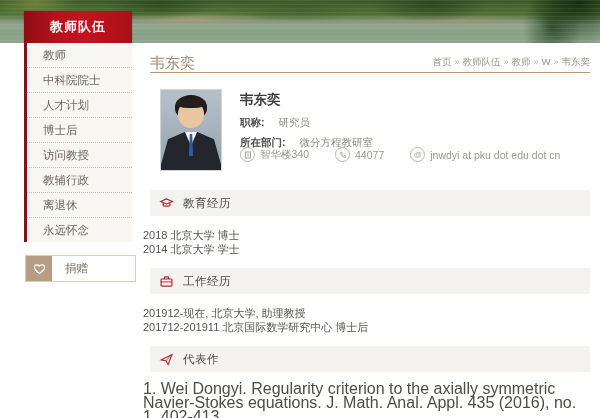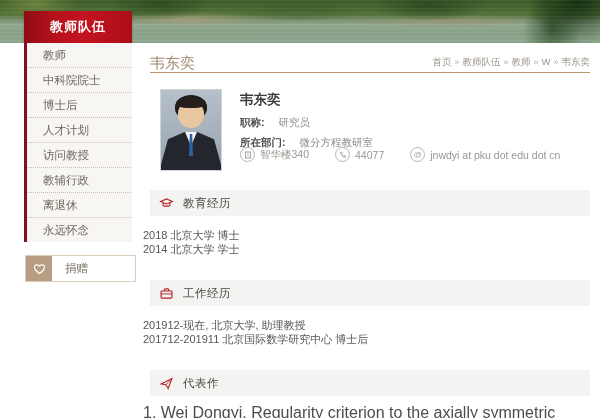--- a/index.html
+++ b/index.html
@@ -76,39 +76,39 @@
   .cicon{width:13px;height:13px;border:1px solid #b9b6b2;border-radius:50%;margin-right:5px;flex:none;
     display:flex;align-items:center;justify-content:center;color:#a8a5a1;font-size:8px;line-height:1;}
 
   
   .sec-bar{margin-left:7px;height:26px;background:#f4f3f1;display:flex;align-items:center;padding-left:9px;}
   .sec-icon{width:15px;height:15px;margin-right:9px;flex:none;display:flex;align-items:center;justify-content:center;}
   .sec-title{font-size:11.5px;color:#4c4a47;letter-spacing:.5px;}
   .sec-lines{margin-top:13px;font-size:11px;line-height:13.5px;color:#585450;}
   .sec-lines.pubs{font-size:16px;line-height:14px;color:#4f4c49;}
   .pub-line{margin-bottom:9px;}
-  .mt-work{margin-top:24px;text-align:center;}
+  .mt-work{margin-top:12px;text-align:center;}
 </style>
 </head>
 <body>
 
 <div class="page">
 
   <div class="banner"></div>
   <div class="ribbon-fold"></div>
 
   <div class="side-header">
     <span>教师队伍</span>
   </div>
 
   <nav class="side-panel">
     <a class="side-item">教师</a>
     <a class="side-item">中科院院士</a>
+    <a class="side-item">人才计划</a>
     <a class="side-item">博士后</a>
-    <a class="side-item">人才计划</a>
     <a class="side-item">访问教授</a>
     <a class="side-item">教辅行政</a>
     <a class="side-item">离退休</a>
     <a class="side-item">永远怀念</a>
   </nav>
 
   <div class="quick-links">
     <a class="ql">
       <span class="ql-icon">
         <svg width="13" height="12" viewBox="0 0 13 12">

